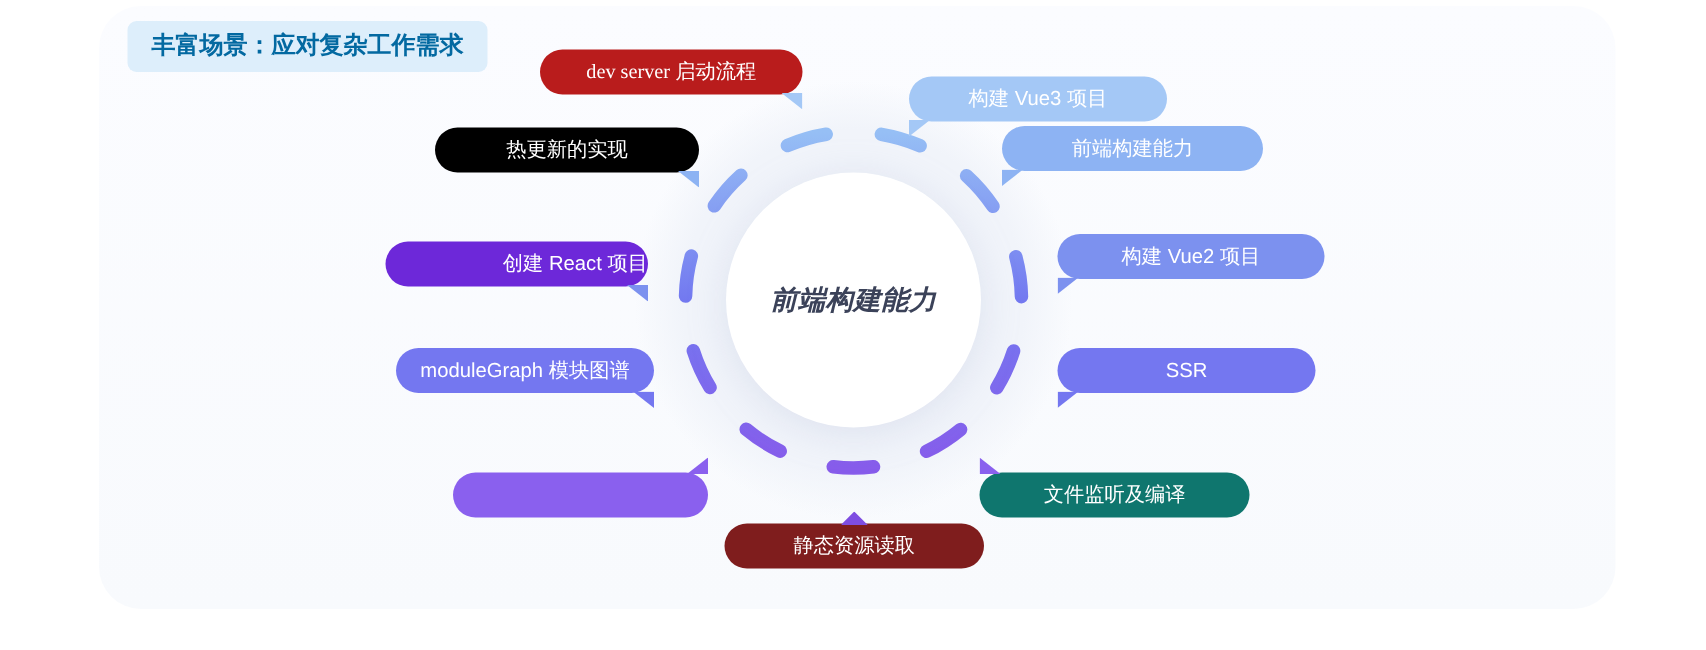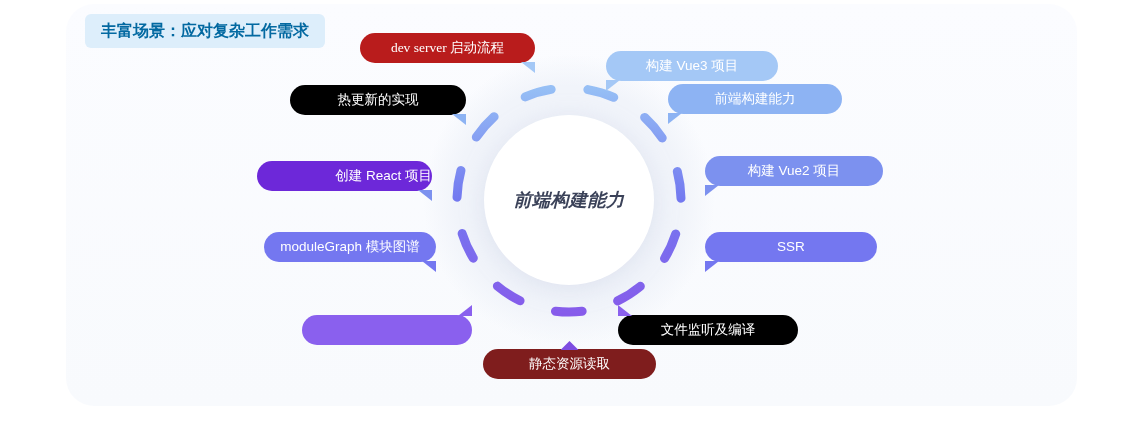--- a/index.html
+++ b/index.html
@@ -70,15 +70,15 @@
 <div id="bubble-layer">
     <div class="bubble" style="left: 360px; top: 33px; width: 175px; background: #b91c1c; font-family: Liberation Serif, serif;"><span>dev server 启动流程</span><i class="tail t-br" style="background: rgb(164, 200, 246);"></i></div>
     <div class="bubble" style="left: 606px; top: 33px; width: 172px; background: rgb(164, 200, 246); margin-top: 18px;"><span>构建 Vue3 项目</span><i class="tail t-bl" style="background: rgb(164, 200, 246);"></i></div>
     <div class="bubble" style="left: 290px; top: 85px; width: 176px; background: #000000;"><span>热更新的实现</span><i class="tail t-br" style="background: rgb(141, 179, 243);"></i></div>
     <div class="bubble" style="left: 668px; top: 84px; width: 174px; background: rgb(141, 179, 243);"><span>前端构建能力</span><i class="tail t-bl" style="background: rgb(141, 179, 243);"></i></div>
     <div class="bubble" style="left: 257px; top: 161px; width: 175px; background: #6d28d9; text-align: right;"><span>创建 React 项目</span><i class="tail t-br" style="background: rgb(124, 145, 239);"></i></div>
     <div class="bubble" style="left: 705px; top: 156px; width: 178px; background: rgb(124, 145, 239);"><span>构建 Vue2 项目</span><i class="tail t-bl" style="background: rgb(124, 145, 239);"></i></div>
     <div class="bubble" style="left: 264px; top: 232px; width: 172px; background: rgb(116, 119, 240); text-align: center;"><span>moduleGraph 模块图谱</span><i class="tail t-br" style="background: rgb(116, 119, 240);"></i></div>
     <div class="bubble" style="left: 705px; top: 232px; width: 172px; background: rgb(116, 119, 240);"><span>SSR</span><i class="tail t-bl" style="background: rgb(116, 119, 240);"></i></div>
     <div class="bubble" style="left: 302px; top: 315px; width: 170px; background: rgb(138, 96, 238); font-size: 13px;"><i class="tail t-tr" style="background: rgb(138, 96, 238);"></i></div>
-    <div class="bubble" style="left: 618px; top: 315px; width: 180px; background: #000000;"><span>文件监听及编译</span><i class="tail t-tl" style="background: rgb(138, 96, 238);"></i></div>
+    <div class="bubble" style="left: 653px; top: 315px; width: 180px; background: #0f766e;"><span>文件监听及编译</span><i class="tail t-tl" style="background: rgb(138, 96, 238);"></i></div>
     <div class="bubble" style="left: 483px; top: 349px; width: 173px; background: #7f1d1d;"><span>静态资源读取</span><i class="tail t-tc" style="background: rgb(126, 77, 225);"></i></div>
   </div>
 
 </body></html>

